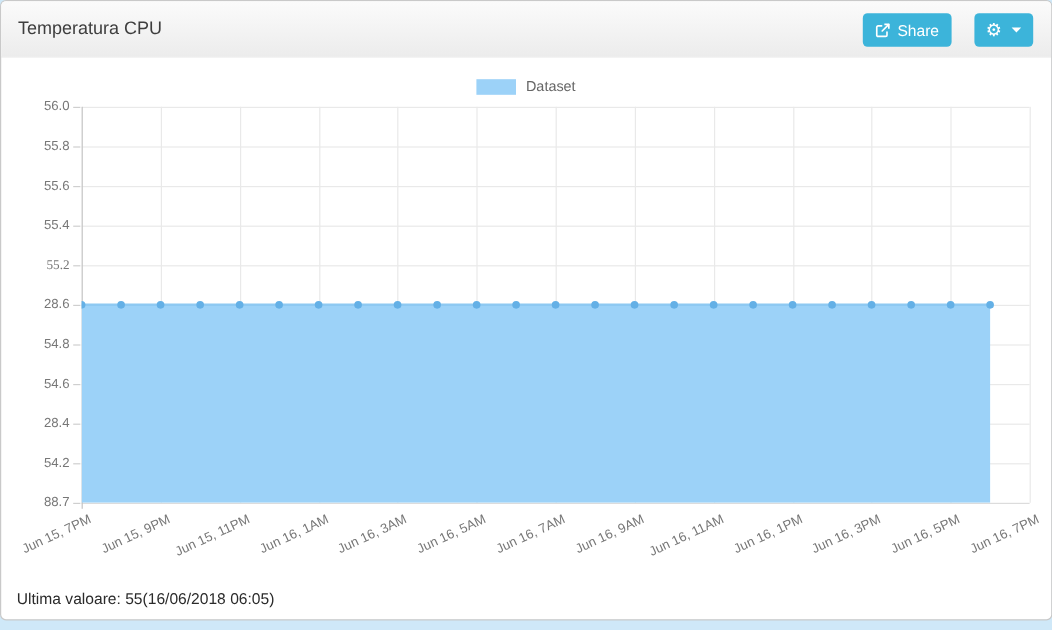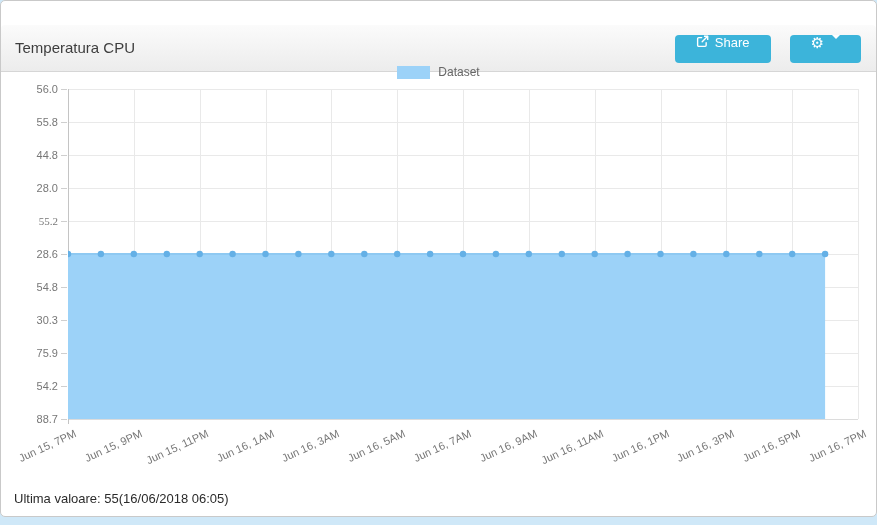--- a/index.html
+++ b/index.html
@@ -2,24 +2,24 @@
 <html><head>
 <meta charset="utf-8">
 <style>
   html,body{margin:0;padding:0;}
   body{font-family:"Liberation Sans", sans-serif; background:#cfe8f8;}
   .page{position:relative;width:877px;height:525px;background:#cfe8f8;overflow:hidden;}
   .panel{position:absolute;left:0;top:0;width:875px;height:515px;background:#fff;
          border:1px solid #c9c9c9;border-radius:5px;}
   .panel-header{position:absolute;left:0;top:0;right:0;height:46px;
          background:linear-gradient(#fbfbfb,#ececec);border-bottom:1px solid #d6d6d6;
-         border-radius:4px 4px 0 0;margin-top:24px;}
+         border-radius:4px 4px 0 0;}
   .panel-title{position:absolute;left:14px;top:0;line-height:46px;font-size:15px;color:#3e3e3e;}
   .header-buttons{position:absolute;right:15px;top:10px;display:flex;gap:19px;}
-  .btn{display:inline-flex;align-items:flex-start;gap:6px;height:28px;padding:0 21px;
+  .btn{display:inline-flex;align-items:center;gap:6px;height:28px;padding:0 10px;
        border:none;border-radius:4px;color:#fff;font-size:13px;cursor:pointer;
        font-family:"Liberation Sans", sans-serif;}
   .btn .glyph{font-size:15px;line-height:1;}
   .caret{width:0;height:0;border-left:4px solid transparent;border-right:4px solid transparent;
          border-top:4px solid #fff;margin-left:2px;}
   .chart{position:absolute;left:0;top:47px;right:0;height:468px;padding-left:22px;}
   .legend{position:absolute;left:0;right:0;top:17px;display:flex;justify-content:center;
           align-items:center;gap:8px;}
   .legend-swatch{width:33px;height:13px;background:#9cd2f8;}
   .legend-label{font-size:12px;color:#666;}
@@ -71,39 +71,39 @@
       </div>
       <div id="plot-layer" style="position:absolute;inset:0;">
           <div class="gl-h" style="left: 67px; top: 41px; width: 790px;"></div>
           <div class="tick-y" style="left: 60px; top: 41px;"></div>
           <div class="ylab" style="top: 34px;">56.0</div>
           <div class="gl-h" style="left: 67px; top: 74px; width: 790px;"></div>
           <div class="tick-y" style="left: 60px; top: 74px;"></div>
           <div class="ylab" style="top: 67px;">55.8</div>
           <div class="gl-h" style="left: 67px; top: 107px; width: 790px;"></div>
           <div class="tick-y" style="left: 60px; top: 107px;"></div>
-          <div class="ylab" style="top: 100px;">44.8</div>
+          <div class="ylab" style="top: 100px;">55.6</div>
           <div class="gl-h" style="left: 67px; top: 140px; width: 790px;"></div>
           <div class="tick-y" style="left: 60px; top: 140px;"></div>
-          <div class="ylab" style="top: 133px;">28.0</div>
+          <div class="ylab" style="top: 133px;">55.4</div>
           <div class="gl-h" style="left: 67px; top: 173px; width: 790px;"></div>
           <div class="tick-y" style="left: 60px; top: 173px;"></div>
           <div class="ylab" style="top: 166px; font-family: Liberation Serif, serif;">55.2</div>
           <div class="gl-h" style="left: 67px; top: 206px; width: 790px;"></div>
           <div class="tick-y" style="left: 60px; top: 206px;"></div>
           <div class="ylab" style="top: 199px;">28.6</div>
           <div class="gl-h" style="left: 67px; top: 239px; width: 790px;"></div>
           <div class="tick-y" style="left: 60px; top: 239px;"></div>
           <div class="ylab" style="top: 232px;">54.8</div>
           <div class="gl-h" style="left: 67px; top: 272px; width: 790px;"></div>
           <div class="tick-y" style="left: 60px; top: 272px;"></div>
-          <div class="ylab" style="top: 265px;">30.3</div>
+          <div class="ylab" style="top: 265px;">54.6</div>
           <div class="gl-h" style="left: 67px; top: 305px; width: 790px;"></div>
           <div class="tick-y" style="left: 60px; top: 305px;"></div>
-          <div class="ylab" style="top: 298px;">75.9</div>
+          <div class="ylab" style="top: 298px;">28.4</div>
           <div class="gl-h" style="left: 67px; top: 338px; width: 790px;"></div>
           <div class="tick-y" style="left: 60px; top: 338px;"></div>
           <div class="ylab" style="top: 331px;">54.2</div>
           <div class="gl-h axis-bottom" style="left: 67px; top: 371px; width: 790px;"></div>
           <div class="tick-y" style="left: 60px; top: 371px;"></div>
           <div class="ylab" style="top: 364px;">88.7</div>
           <div class="gl-v axis-left" style="left: 67px; top: 41px; height: 335px;"></div>
           <div class="xlab-anchor" style="left: 72px; top: 379px;">
             <span class="xlab">Jun 15, 7PM</span>
           </div>

